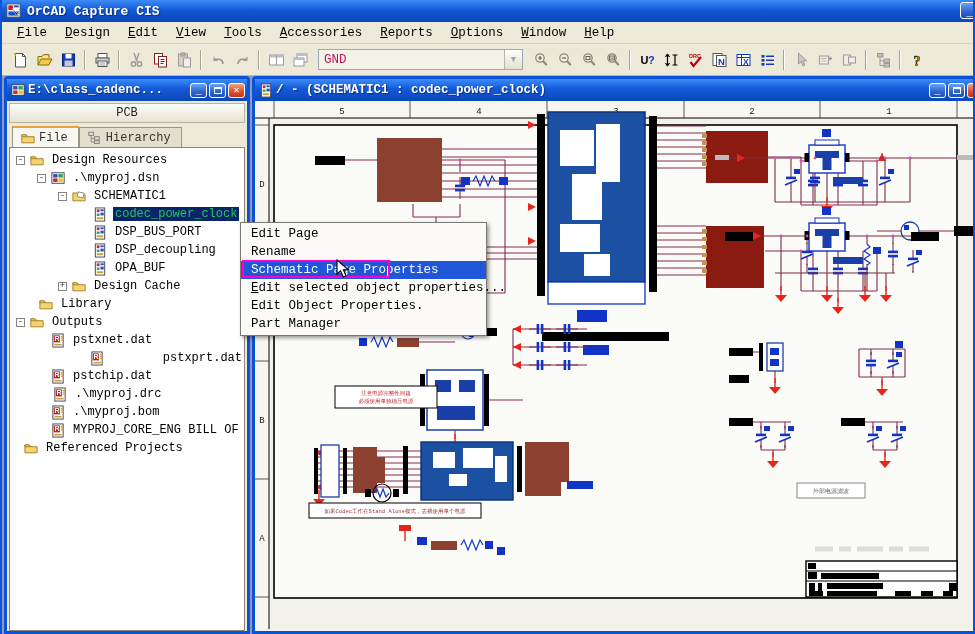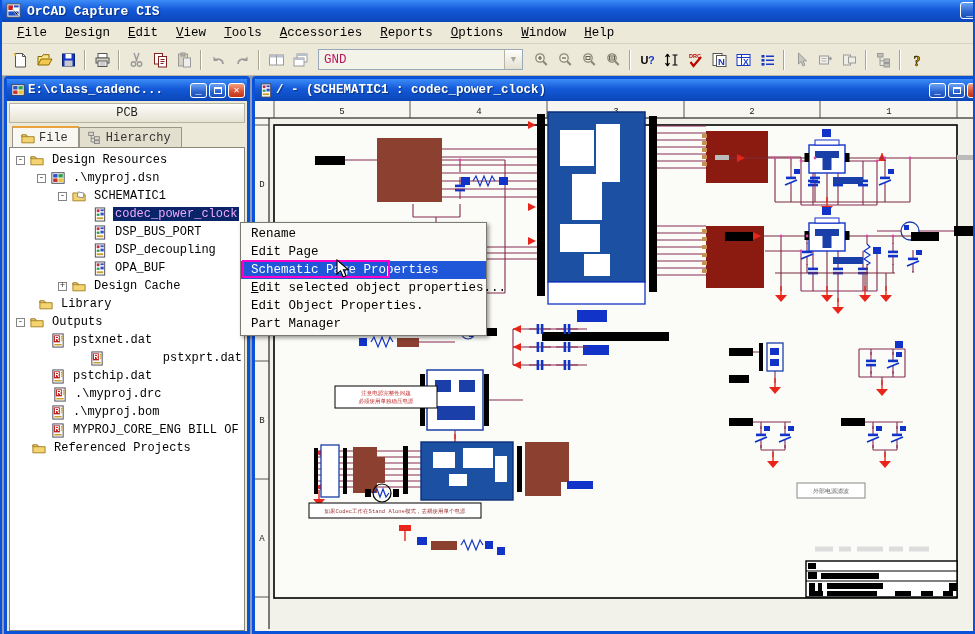--- a/index.html
+++ b/index.html
@@ -62,21 +62,21 @@
   .tab-icon { width:15px; height:13px; display:inline-block; }
   .tab-icon svg { display:block; }
   .tree-wrap { flex:1; margin:0 2px 0 2px; background:#fff; border:1px solid #8A8878; overflow:hidden; padding-top:3px; }
   .tree-row { height:18px; display:flex; align-items:center; white-space:nowrap; font-size:12px; color:#000; }
   .tree-toggle { width:9px; height:9px; border:1px solid #848484; background:#fff; font-size:9px; line-height:7px;
     text-align:center; margin-right:4px; flex:0 0 auto; color:#333; }
   .tree-toggle.none { border:none; background:transparent; width:9px; }
   .tree-icon { width:17px; height:15px; margin-right:4px; flex:0 0 auto; }
   .tree-icon svg { display:block; }
   .tree-label { padding:0 2px; }
-  .tree-label.sel { background:#0A246A; color:#f0abfc;text-align:right; }
+  .tree-label.sel { background:#0A246A; color:#22c55e;text-align:right; }
 
   
   .schem-content { flex:1; position:relative; background:#F4F3EC; }
   .schem-content svg.drawing { display:block; }
 
   
   #context-menu { position:absolute; left:238px; top:222px; width:247px; z-index:50;
     background:#FBFAF6; border:1px solid #7A7A72; box-shadow:2px 2px 4px rgba(0,0,0,.4); padding:2px 0; }
   .cm-item { position:relative; height:18px; line-height:18px; font-size:12.5px; padding-left:10px; color:#000; white-space:nowrap; }
   .cm-item.sel { background:#2057D8; color:#fff; }
@@ -547,21 +547,21 @@
               <svg viewBox="0 0 16 16" width="16" height="15">
                 <rect x="2.5" y="1" width="11" height="14" fill="#FFF" stroke="#445"></rect>
                 <rect x="3.5" y="2.5" width="6.5" height="7.5" fill="#C02020"></rect>
                 <text x="4.3" y="9" font-size="7.5" font-weight="bold" fill="#FFF" font-family="Liberation Sans,sans-serif">R</text>
                 <path d="M11 3.5h2M11 5.5h2M11 7.5h2" stroke="#C8A030" stroke-width="1.3"></path>
                 <path d="M4 12.5h8" stroke="#C8A030" stroke-width="1.6"></path>
               </svg>
             </span>
             <span class="tree-label">MYPROJ_CORE_ENG BILL OF MA</span>
           </div>
-          <div class="tree-row" style="padding-left: 8px;">
+          <div class="tree-row" style="padding-left: 0;">
             <span class="tree-toggle none"></span>
             <span class="tree-icon">
               <svg viewBox="0 0 16 16" width="16" height="14">
                 <path d="M1 4.5h5l1.5 2H15v7H1z" fill="#F4D470" stroke="#A07818"></path>
                 <path d="M1 4.5h5L7.5 6.5H1z" fill="#F8E49C" stroke="#A07818"></path>
               </svg>
             </span>
             <span class="tree-label">Referenced Projects</span>
           </div>
         </div>
@@ -916,22 +916,22 @@
               <rect x="666" y="490" width="12" height="5"></rect>
               <rect x="688" y="490" width="10" height="5"></rect>
           <rect x="694" y="482" width="8" height="8"></rect>
         </g>
       </svg>
       </div>
     </div>
   </div>
 
   <div id="context-menu">
+      <div class="cm-item"><span class="cm-label">Edit Page</span></div>
       <div class="cm-item"><span class="cm-label">Rename</span></div>
-      <div class="cm-item"><span class="cm-label">Edit Page</span></div>
       <div class="cm-item sel"><span class="cm-label">Schematic Page Properties</span><div class="magenta-box"></div></div>
       <div class="cm-item"><span class="cm-label"><u>E</u>dit selected object properties...</span></div>
       <div class="cm-item"><span class="cm-label">Edit Object Properties.</span></div>
       <div class="cm-item"><span class="cm-label">Part Manager</span></div>
     </div>
 
   <svg id="cursor" width="14" height="20" viewBox="0 0 14 20">
     <polygon points="1,1 1,15 4.6,11.8 7.2,18 10,16.8 7.4,10.8 12.4,10.8" fill="#FFF" stroke="#000" stroke-width="1.1"></polygon>
   </svg>
 

